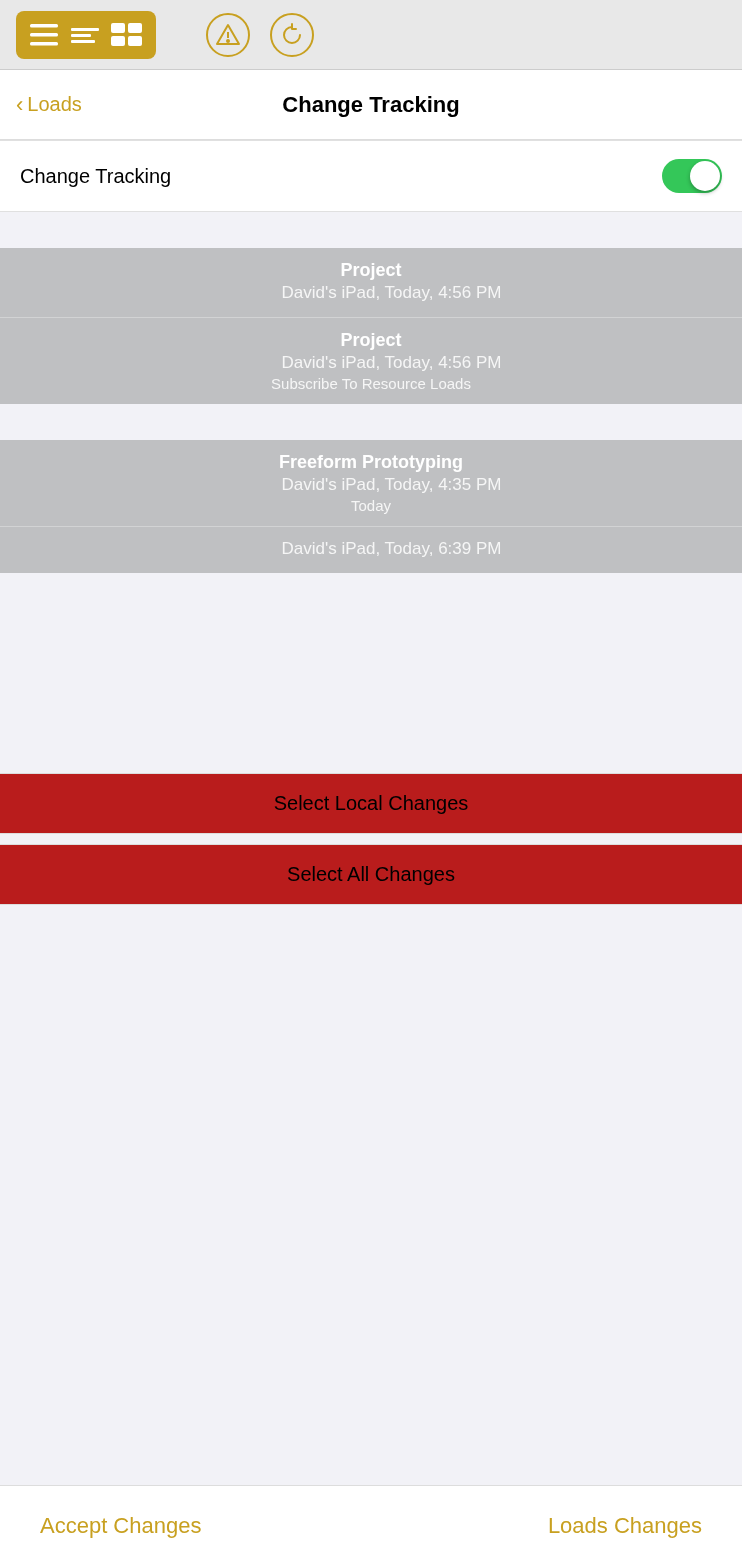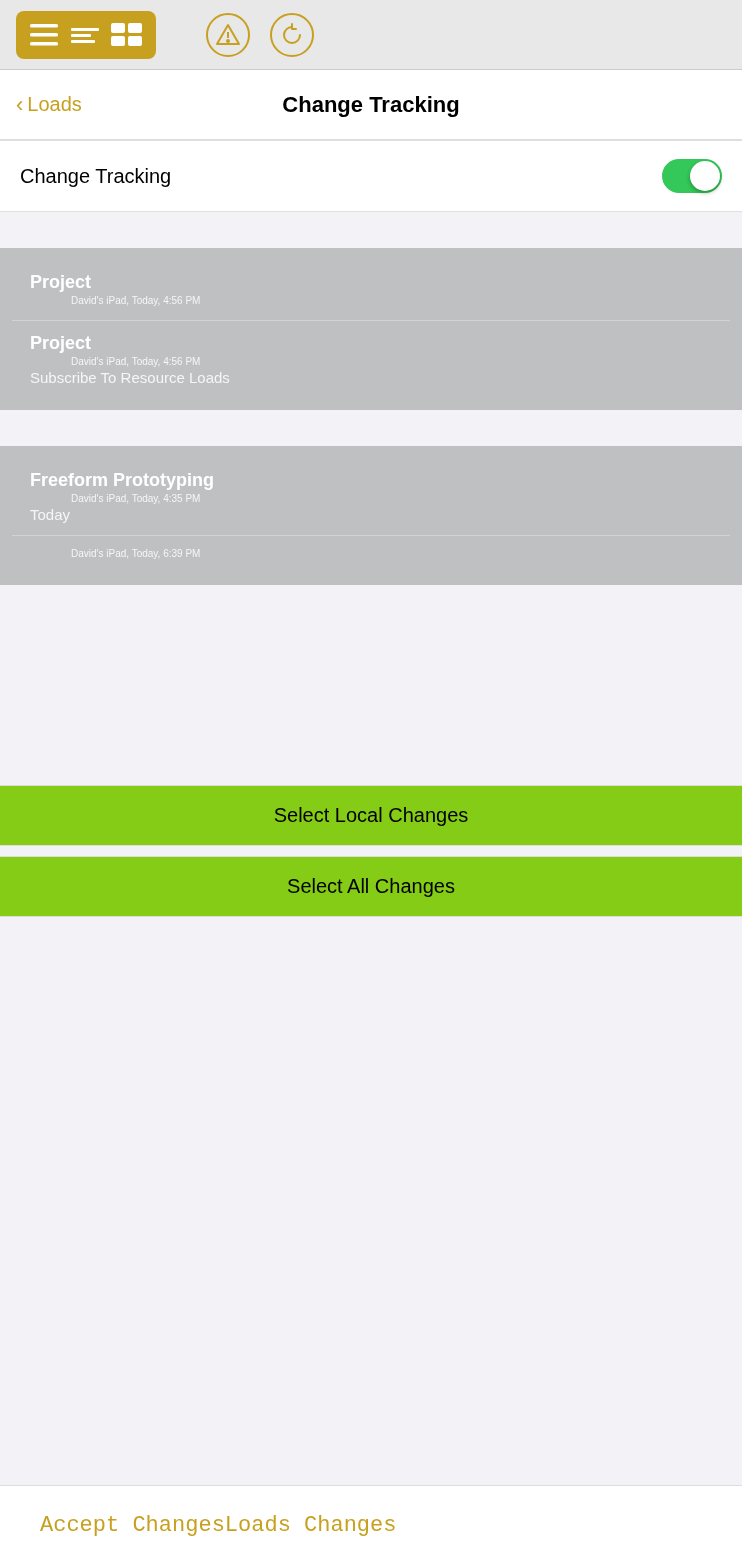--- a/index.html
+++ b/index.html
@@ -121,48 +121,49 @@
       background: #fff;
       position: absolute;
       top: 2px;
       right: 2px;
       box-shadow: 0 2px 4px rgba(0,0,0,0.3);
     }
 
     
     .changes-group {
       background: #bfc0c2;
-      padding: 12px;
+      padding: 0;
+      text-align: center;
     }
     .change-item {
       padding: 12px 18px 12px 18px;
     }
     .change-item + .change-item {
       border-top: 1px solid rgba(255,255,255,0.3);
     }
     .change-name {
       font-size: 18px;
       font-weight: 700;
       color: #fff;
       margin-bottom: 2px;
     }
     .change-meta {
-      font-size: 10px;
+      font-size: 17px;
       color: rgba(255,255,255,0.85);
       margin-bottom: 2px;
       margin-left: 41px;
     }
     .change-desc {
       font-size: 15px;
       color: rgba(255,255,255,0.85);
     }
 
     
     .action-row {
-      background: #84cc16;
+      background: #b91c1c;
       display: flex;
       align-items: flex-start;
       justify-content: center;
       padding: 18px 20px;
       border-top: 1px solid #ddd;
       border-bottom: 1px solid #ddd;
       cursor: pointer;
     }
     .action-label {
       font-size: 20px;
@@ -174,23 +175,22 @@
     .bottom-bar {
       position: absolute;
       bottom: 0;
       left: 0;
       right: 0;
       height: 80px;
       background: #fff;
       border-top: 1px solid #ddd;
       display: flex;
       align-items: center;
-      justify-content: flex-start;
+      justify-content: space-between;
       padding: 8px 40px;
-      font-family: Liberation Mono, monospace;
     }
     .bottom-action {
       font-size: 22px;
       color: #c8a020;
       cursor: pointer;
     }
 
     
     .main-content {
       display: flex;

